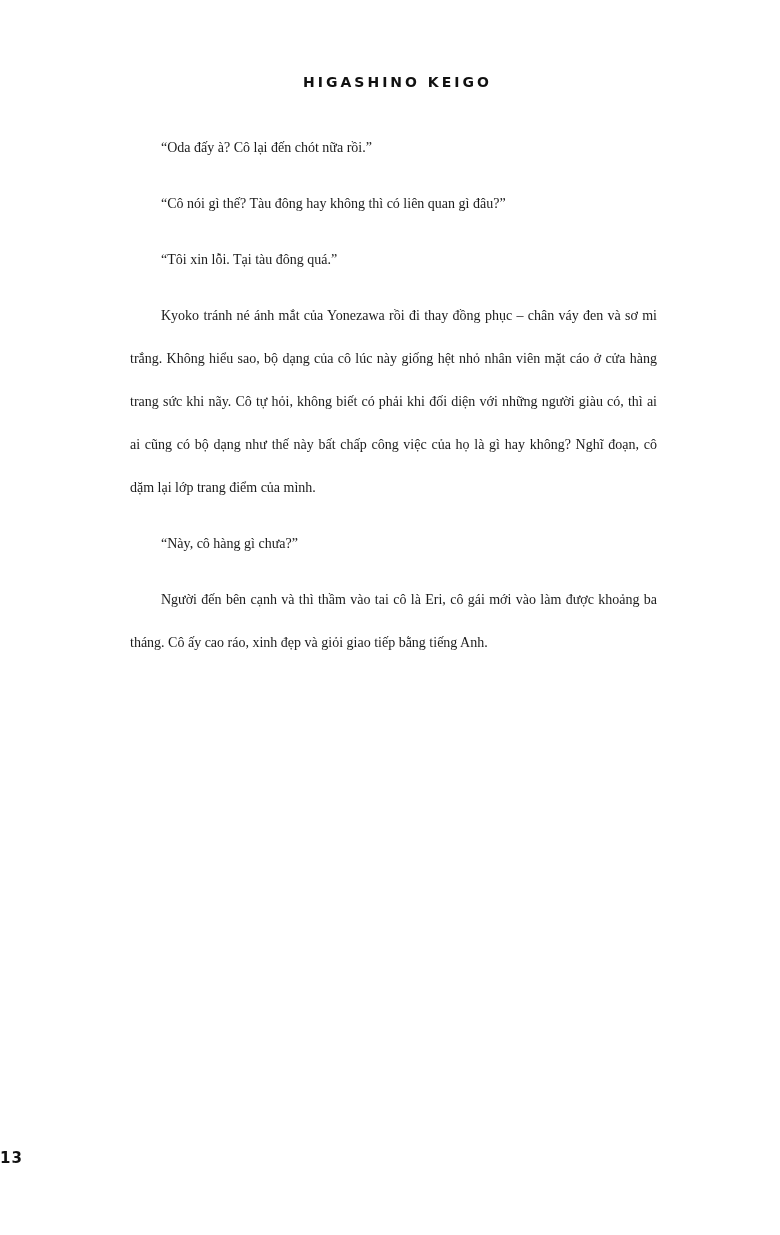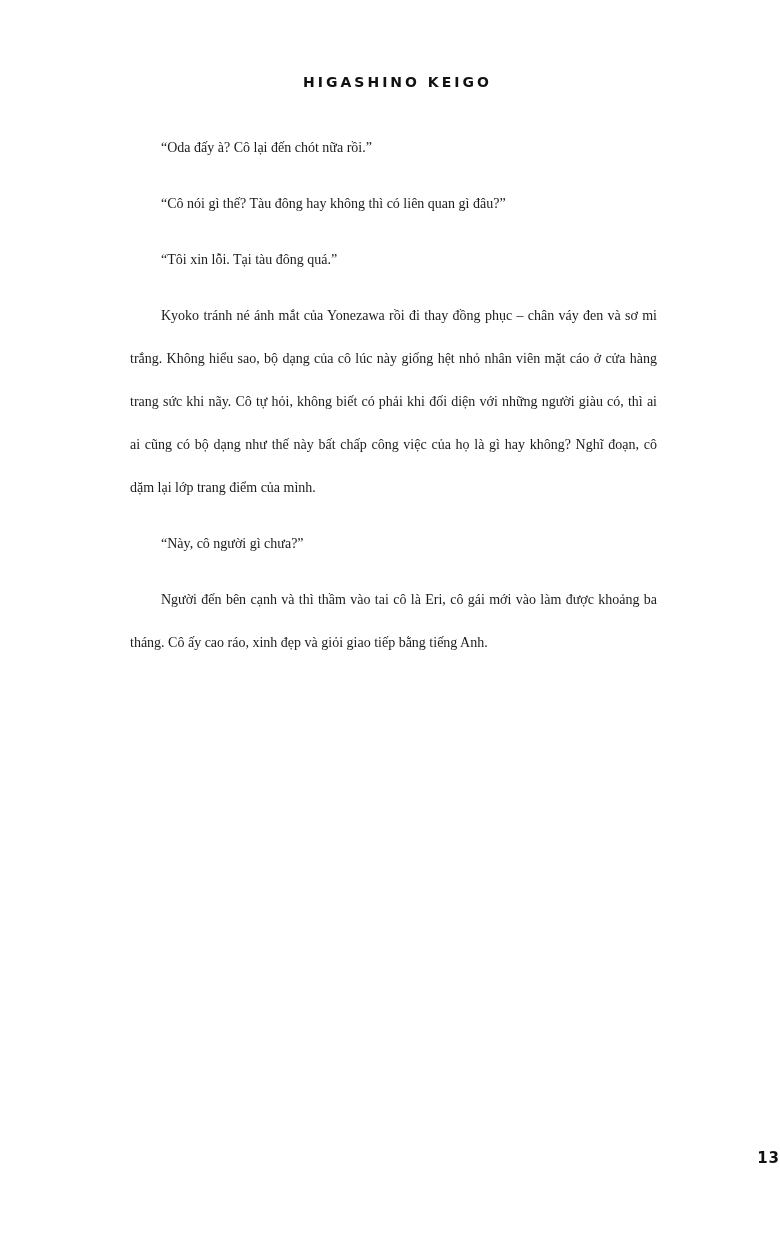--- a/index.html
+++ b/index.html
@@ -45,21 +45,21 @@
     color: #1b1b1b;
   }
   .body-text p em {
     font-style: italic;
   }
   .page-footer {
     position: absolute;
     left: 0;
     right: 0;
     bottom: 68px;
-    text-align: right;
+    text-align: left;
   }
   .page-number {
     font-family: "DejaVu Sans", sans-serif;
     font-weight: bold;
     font-size: 15px;
     letter-spacing: 1px;
     color: #111111;
   }
 </style>
 </head>
@@ -69,21 +69,21 @@
 
   <div class="running-head">
     <span>HIGASHINO KEIGO</span>
   </div>
 
   <div class="body-text">
     <p>“Oda đấy à? Cô lại đến chót nữa rồi.”</p>
     <p>“Cô nói gì thế? Tàu đông hay không thì có liên quan gì đâu?”</p>
     <p>“Tôi xin lỗi. Tại tàu đông quá.”</p>
     <p>Kyoko tránh né ánh mắt của Yonezawa rồi đi thay đồng phục – chân váy đen và sơ mi trắng. Không hiểu sao, bộ dạng của cô lúc này giống hệt nhỏ nhân viên mặt cáo ở cửa hàng trang sức khi nãy. Cô tự hỏi, không biết có phải khi đối diện với những người giàu có, thì ai ai cũng có bộ dạng như thế này bất chấp công việc của họ là gì hay không? Nghĩ đoạn, cô dặm lại lớp trang điểm của mình.</p>
-    <p>“Này, cô người gì chưa?”</p>
+    <p>“Này, cô hàng gì chưa?”</p>
     <p>Người đến bên cạnh và thì thầm vào tai cô là Eri, cô gái mới vào làm được khoảng ba tháng. Cô ấy cao ráo, xinh đẹp và giỏi giao tiếp bằng tiếng Anh.</p>
   </div>
 
   <div class="page-footer">
     <span class="page-number">13</span>
   </div>
 
 </div>
 
 </body></html>

